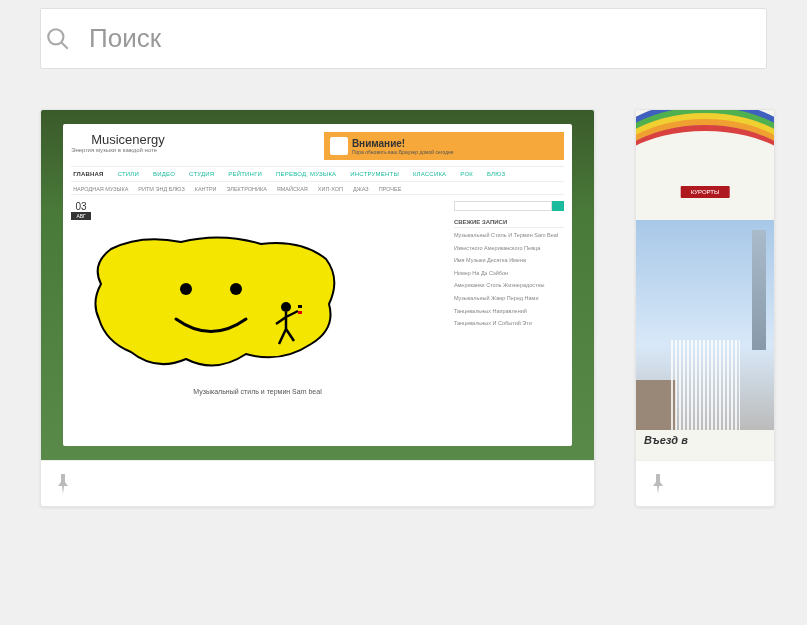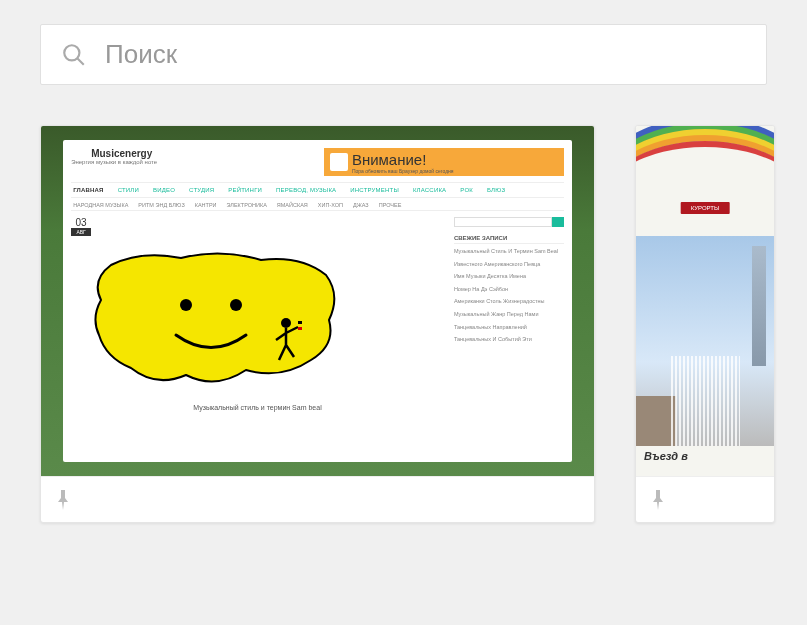--- a/index.html
+++ b/index.html
@@ -8,27 +8,27 @@
       box-sizing: border-box;
     }
     body {
       font-family: -apple-system, BlinkMacSystemFont, "Segoe UI", Arial, sans-serif;
       background: #f0f0f0;
       width: 807px;
       height: 625px;
       overflow: hidden;
     }
     .search-container {
-      margin: 24px 40px 40px 40px;
+      margin: 8px 40px 40px 40px;
       background: #fff;
       border: 1px solid #e0e0e0;
       border-radius: 2px;
       display: flex;
       align-items: center;
-      padding: 14px 20px;
+      padding: 14px 4px;
     }
     .search-icon-wrap {
       margin-right: 18px;
       display: flex;
       align-items: center;
     }
     .search-input {
       border: none;
       outline: none;
       font-size: 26px;
@@ -78,22 +78,22 @@
       font-size: 7px;
       color: #333;
       overflow: hidden;
     }
     .thumb-header {
       display: flex;
       justify-content: space-between;
       margin-bottom: 6px;
     }
     .thumb-logo {
-      font-weight: bold;
-      font-size: 10px;
+      font-weight: normal;
+      font-size: 13px;
       padding-left: 20px;
     }
     .thumb-sub {
       font-size: 6px;
       color: #777;
     }
     .thumb-ad {
       width: 240px;
       height: 28px;
       background: #f7a83a;
@@ -102,22 +102,22 @@
       padding: 2px 6px;
       gap: 4px;
     }
     .thumb-ad-icon {
       width: 18px;
       height: 18px;
       background: #fff;
       border-radius: 2px;
     }
     .thumb-ad-title {
-      font-weight: normal;
-      font-size: 15px;
+      font-weight: bold;
+      font-size: 10px;
       color: #333;
     }
     .thumb-ad-sub {
       font-size: 5px;
       color: #555;
     }
     .thumb-nav {
       display: flex;
       gap: 14px;
       border-top: 1px solid #eee;

